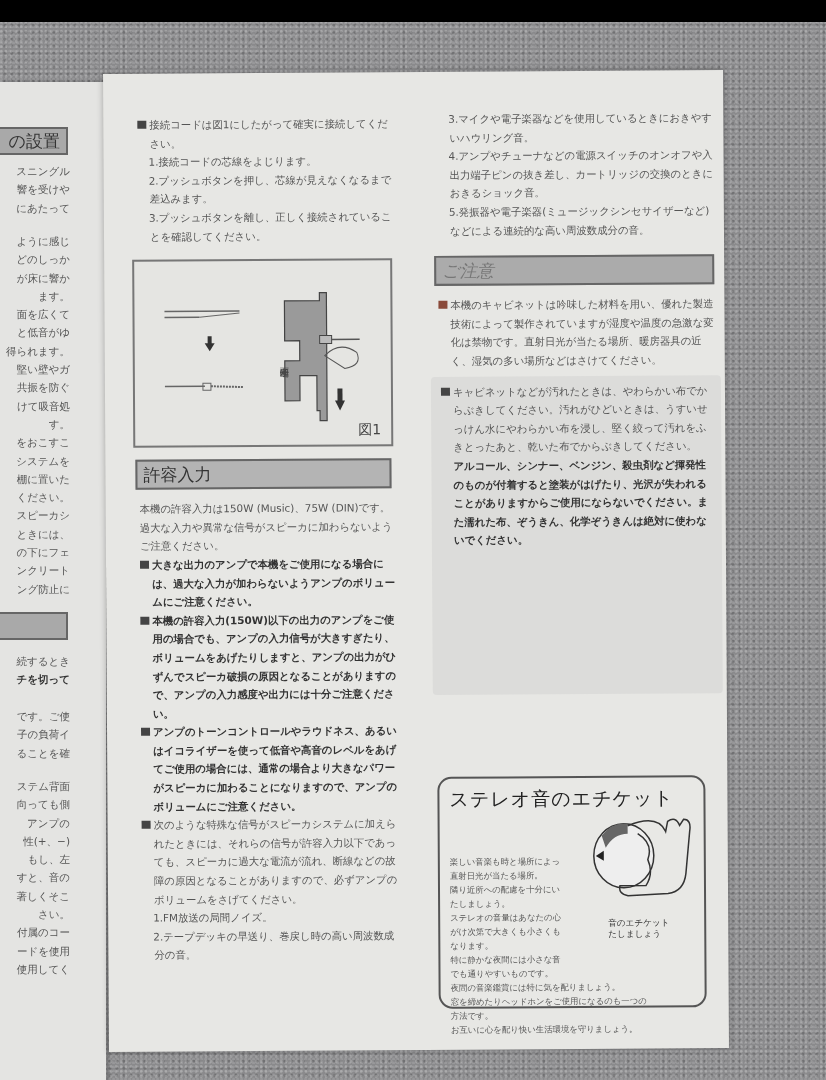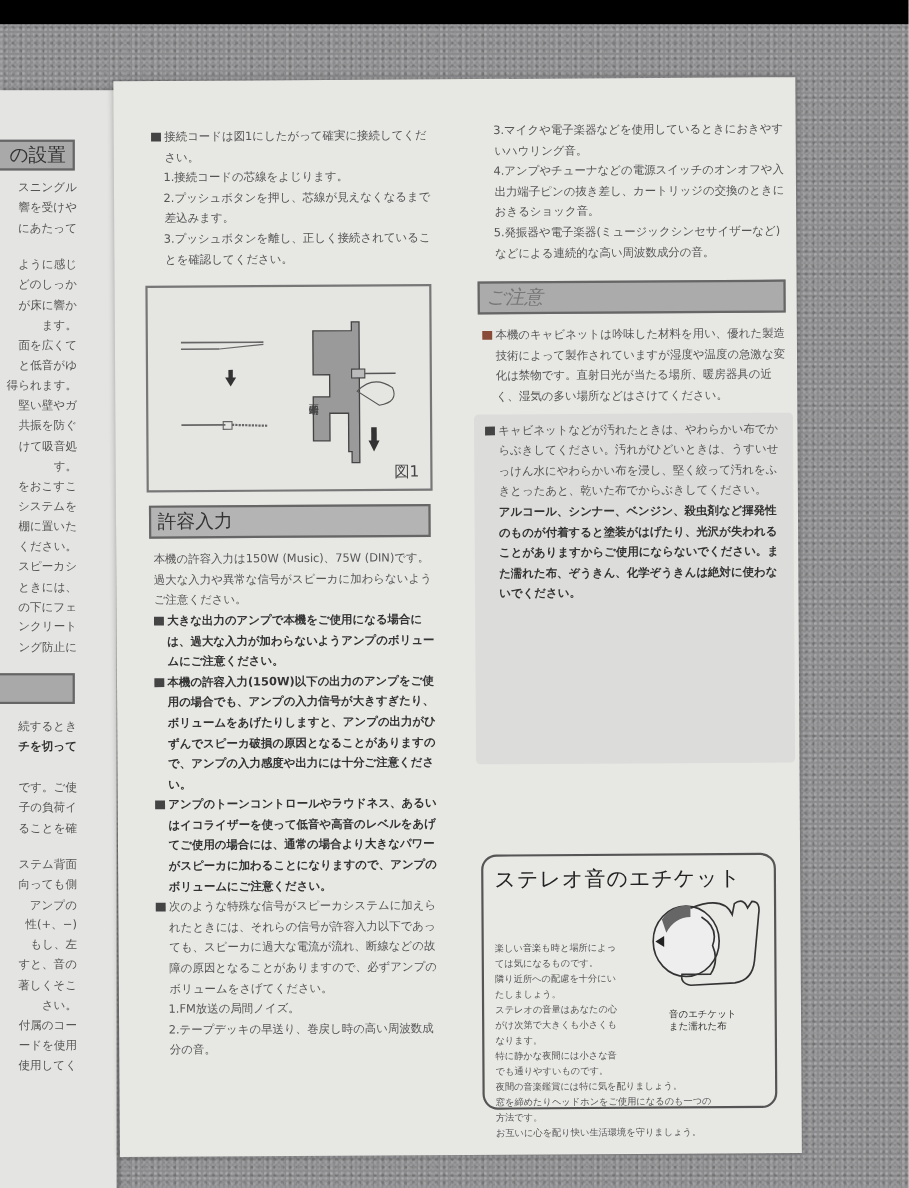--- a/index.html
+++ b/index.html
@@ -213,21 +213,21 @@
         <span>キャビネットなどが汚れたときは、やわらかい布でからぶきしてください。汚れがひどいときは、うすいせっけん水にやわらかい布を浸し、堅く絞って汚れをふきとったあと、乾いた布でからぶきしてください。</span>
       </div>
       <div class="bold" style="padding-left:12px">アルコール、シンナー、ベンジン、殺虫剤など揮発性のものが付着すると塗装がはげたり、光沢が失われることがありますからご使用にならないでください。また濡れた布、ぞうきん、化学ぞうきんは絶対に使わないでください。</div>
     </div>
   </div>
 
   <div class="etiquette">
     <h2>ステレオ音のエチケット</h2>
     <div class="lines short">
       <div>楽しい音楽も時と場所によっ</div>
-      <div>ては気になるものです。</div>
+      <div>直射日光が当たる場所。</div>
       <div>隣り近所への配慮を十分にい</div>
       <div>たしましょう。</div>
       <div>ステレオの音量はあなたの心</div>
       <div>がけ次第で大きくも小さくも</div>
       <div>なります。</div>
       <div>特に静かな夜間には小さな音</div>
       <div>でも通りやすいものです。</div>
     </div>
     <div class="lines">
       <div>夜間の音楽鑑賞には特に気を配りましょう。</div>
@@ -236,16 +236,16 @@
       <div>お互いに心を配り快い生活環境を守りましょう。</div>
     </div>
     <svg width="110" height="100" viewBox="0 0 110 100">
       <ellipse cx="36" cy="42" rx="30" ry="32" fill="#eee" stroke="#333" stroke-width="1.5"></ellipse>
       <path d="M14 22 Q24 8 40 10 L40 20 Q26 20 18 34 Z" fill="#666"></path>
       <path d="M8 42 L16 37 L16 47 Z" fill="#222"></path>
       <path d="M40 12 Q70 0 78 18 L80 8 Q88 2 92 12 L96 6 Q104 6 102 18 L98 60 Q96 78 80 80 L40 82 Q30 80 32 72 L58 72 Q66 60 60 46 Q66 30 50 20" fill="none" stroke="#333" stroke-width="1.5"></path>
     </svg>
     <div class="symbol-cap">
       <div>音のエチケット</div>
-      <div>また濡れた布</div>
+      <div>たしましょう</div>
     </div>
   </div>
 </div>
 
 </body></html>

